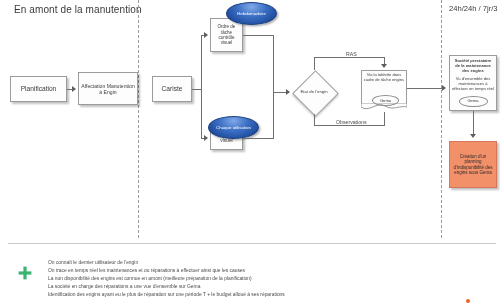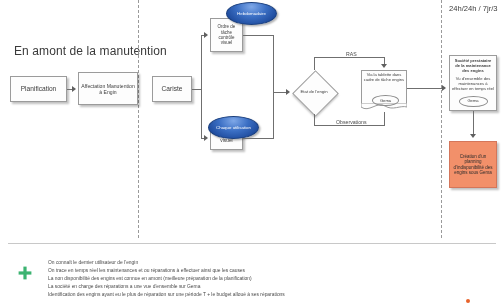--- a/index.html
+++ b/index.html
@@ -10,24 +10,23 @@
     color:#333333;
     overflow:hidden;
     position:relative;
   }
   .canvas{position:absolute;left:0;top:0;width:504px;height:305px;}
   .abs{position:absolute;}
 
   
   .title-left{
     left:14px;top:4px;
-    font-size:12px;color:#3a3a3a;
+    font-size:10px;color:#3a3a3a;
     letter-spacing:.1px;
     white-space:nowrap;
-    margin-top:40px;
   }
   .title-right{
     left:449px;top:4px;
     font-size:7.6px;color:#3a3a3a;
     white-space:nowrap;
   }
 
   
   .vsep{
     width:0;border-left:1px dashed #9a9a9a;

